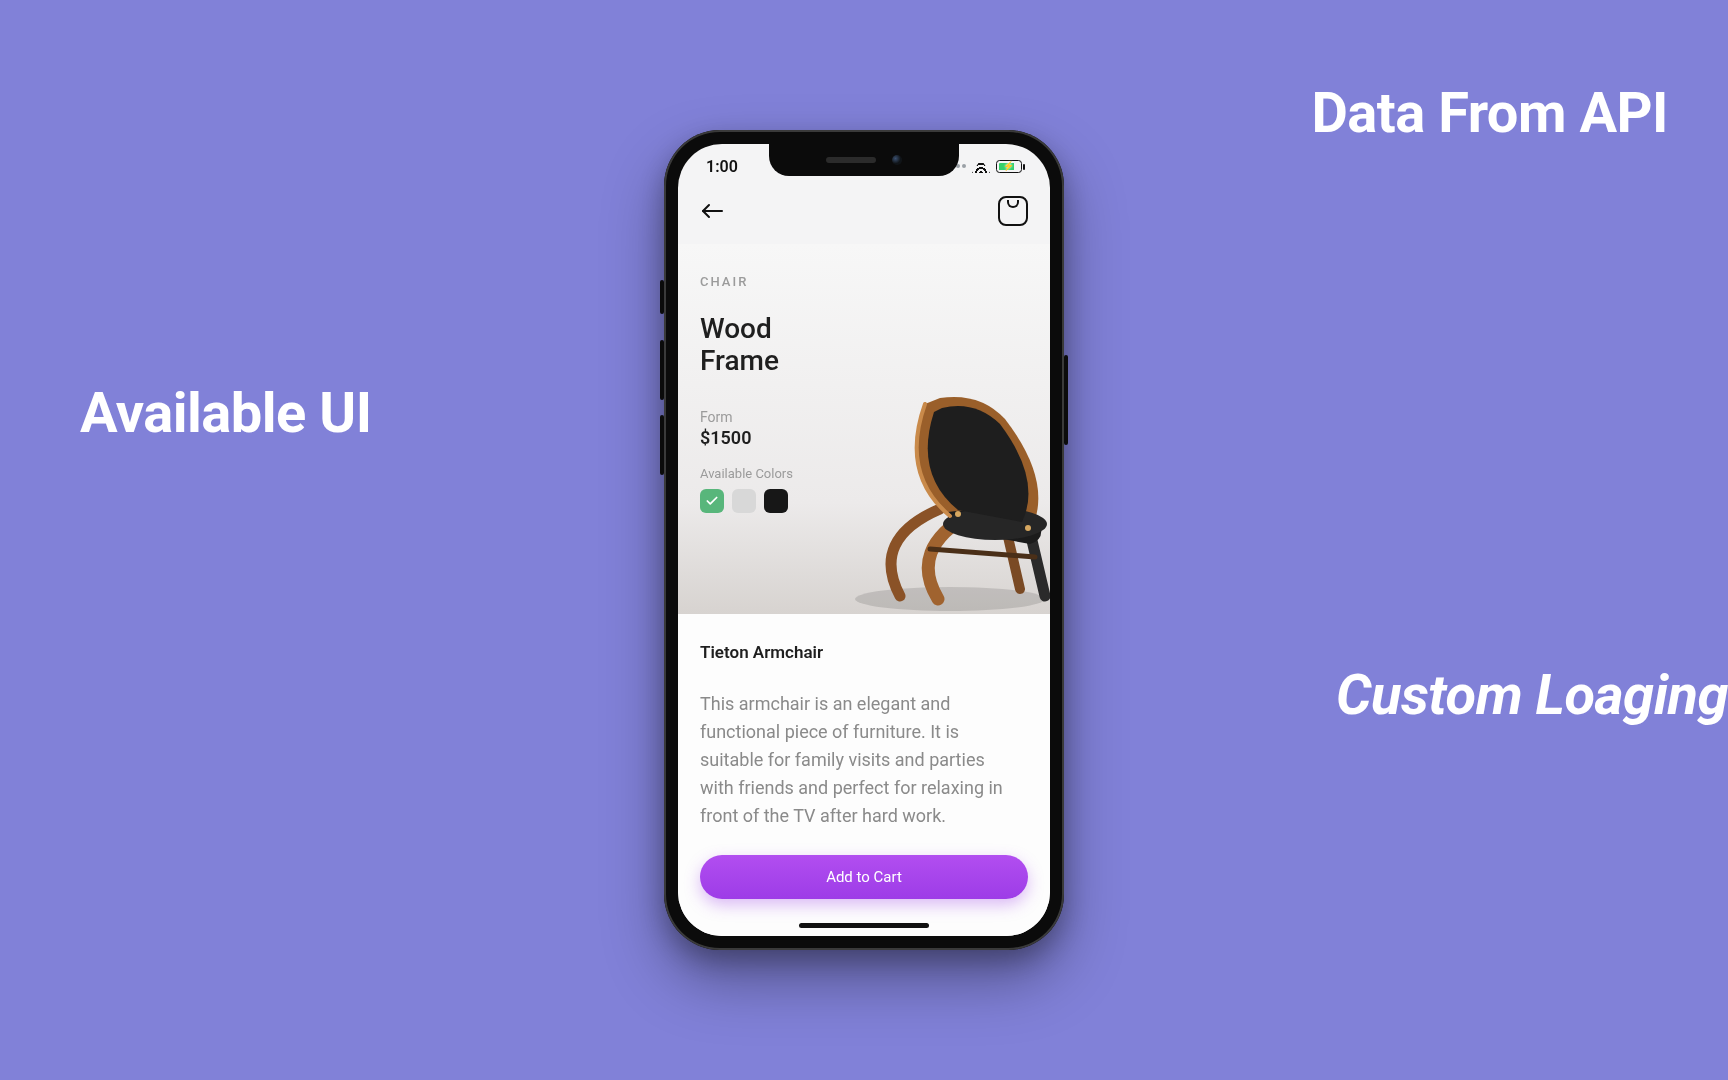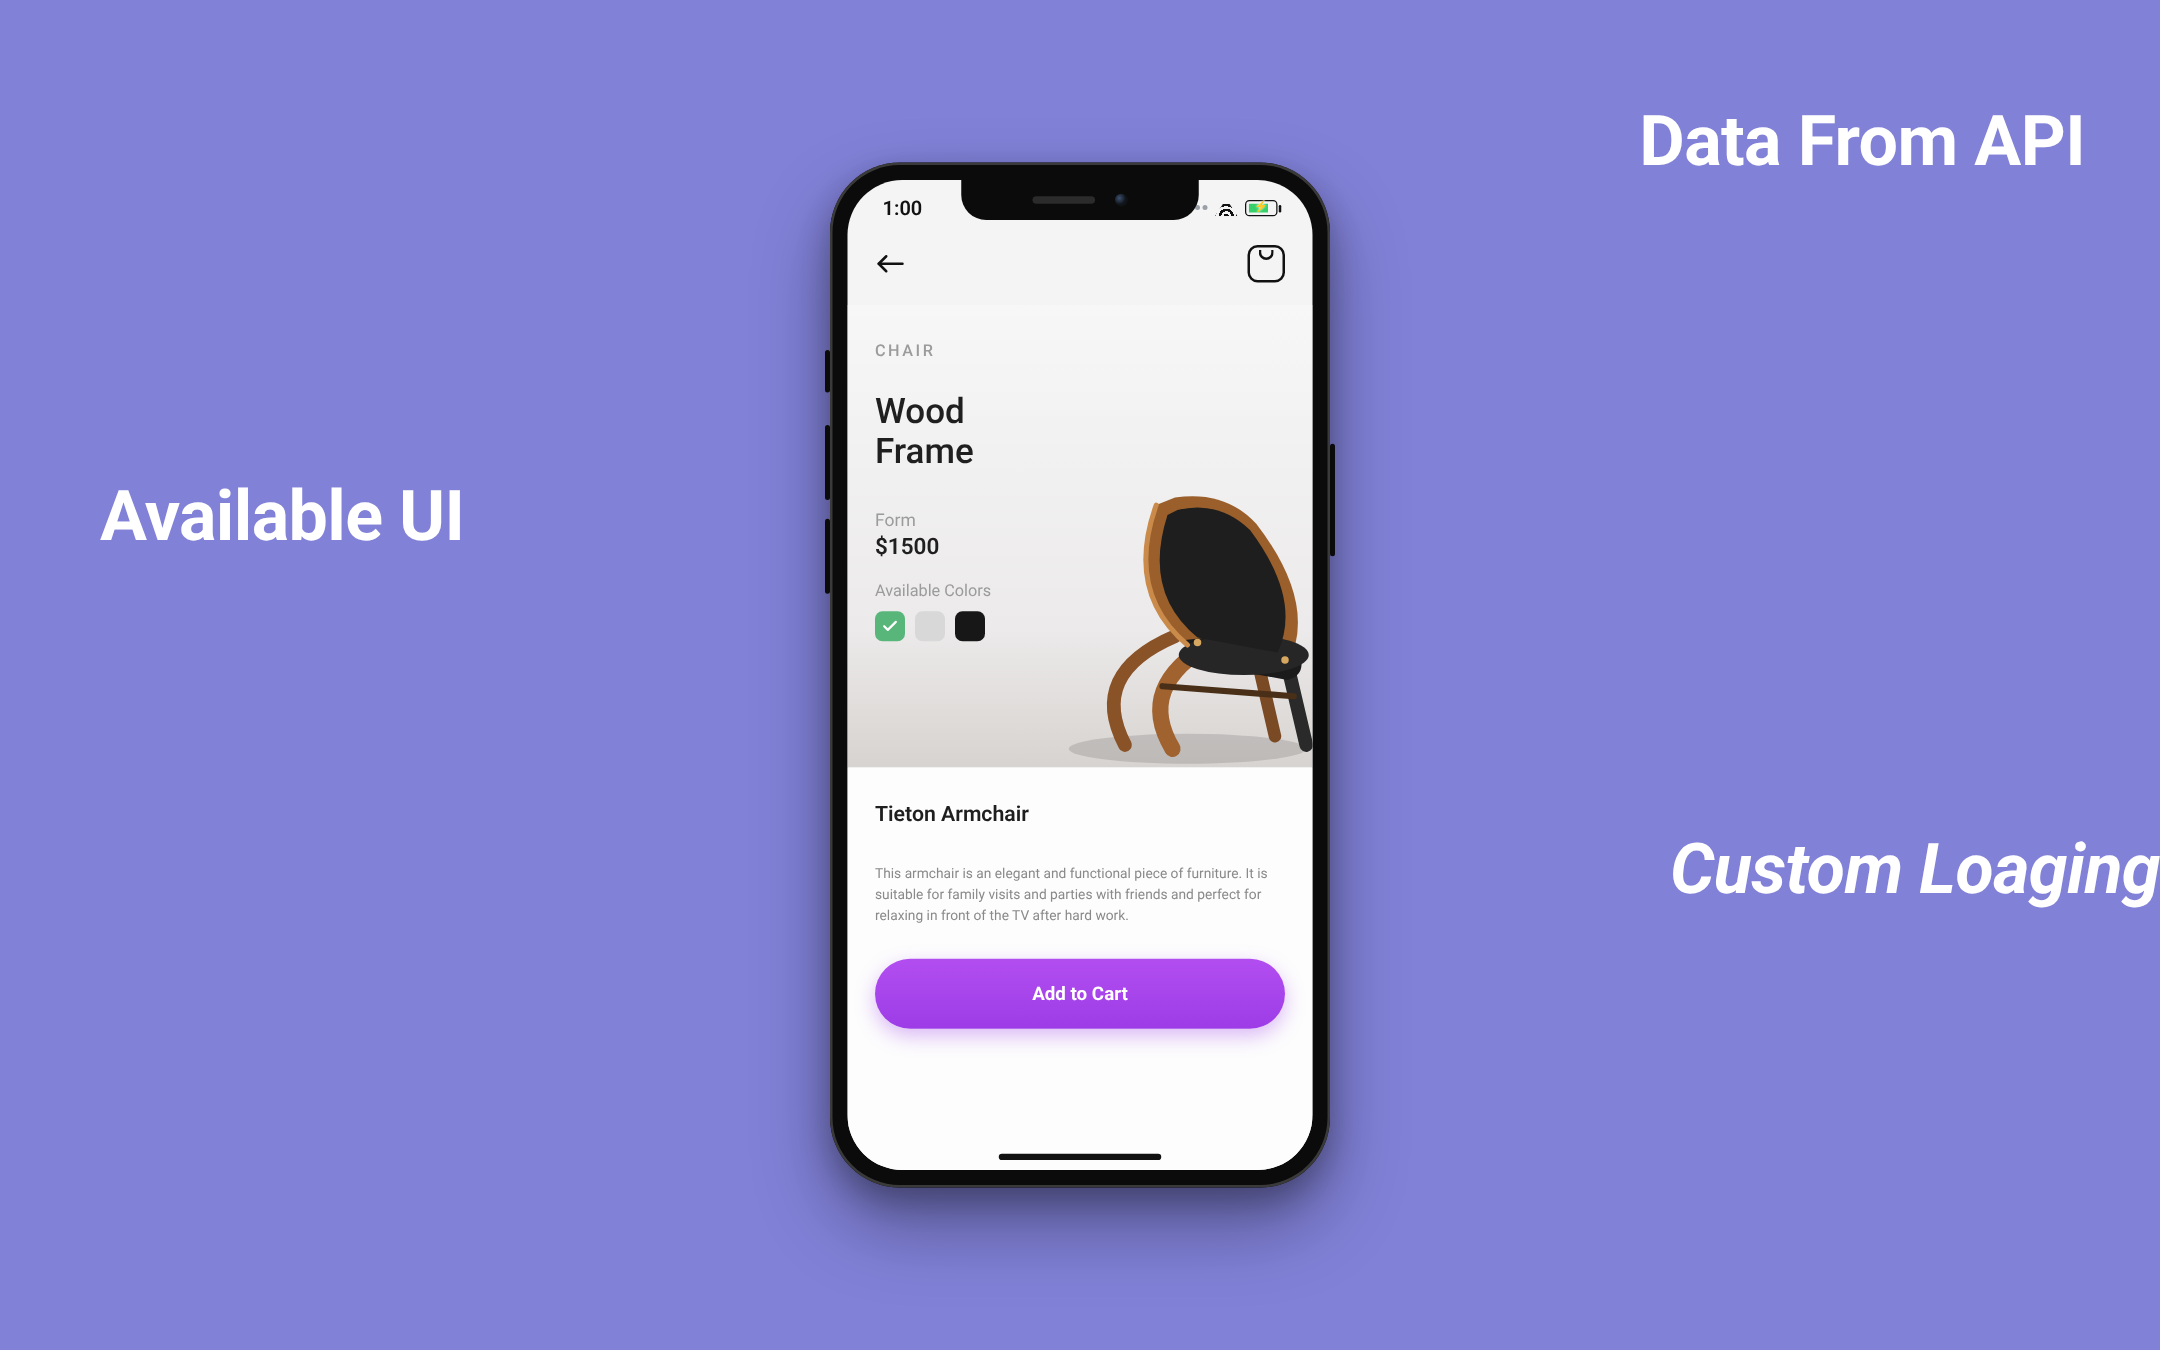--- a/index.html
+++ b/index.html
@@ -203,31 +203,31 @@
     position:absolute;
     top:470px; left:0; right:0; bottom:0;
     background:#fdfdfd;
     padding: 28px 22px 0 22px;
   }
   .detail-title {
     font-size:17px; font-weight:600; color:#1f1f1f;
   }
   .detail-desc {
     margin-top:28px;
-    font-size:11px; line-height:1.55; color:#8a8a8a;
+    font-size:18px; line-height:1.55; color:#8a8a8a;
     max-width: 320px;
   }
   .cart-btn {
     margin-top:26px;
-    height:56px;
+    height:44px;
     border-radius:30px;
     background: linear-gradient(180deg, #b24ef0 0%, #9d3ce7 100%);
     color:#fff;
     display:flex; align-items:center; justify-content:center;
-    font-size:15px; font-weight:700;
+    font-size:15px; font-weight:400;
     box-shadow: 0 6px 16px rgba(155,60,231,0.35);
   }
 
   .home-indicator {
     position:absolute;
     bottom:8px; left:50%; transform:translateX(-50%);
     width:130px; height:5px; border-radius:3px; background:#111;
   }
 </style>
 </head>

